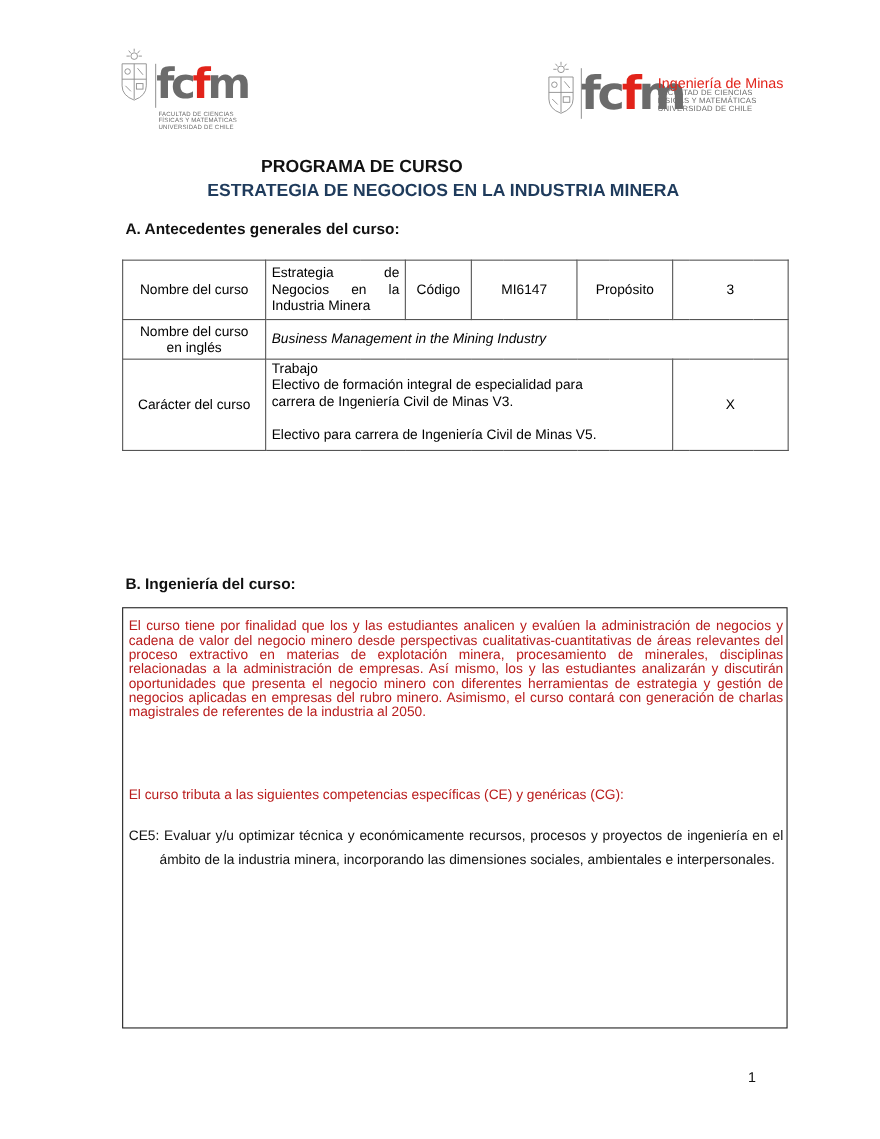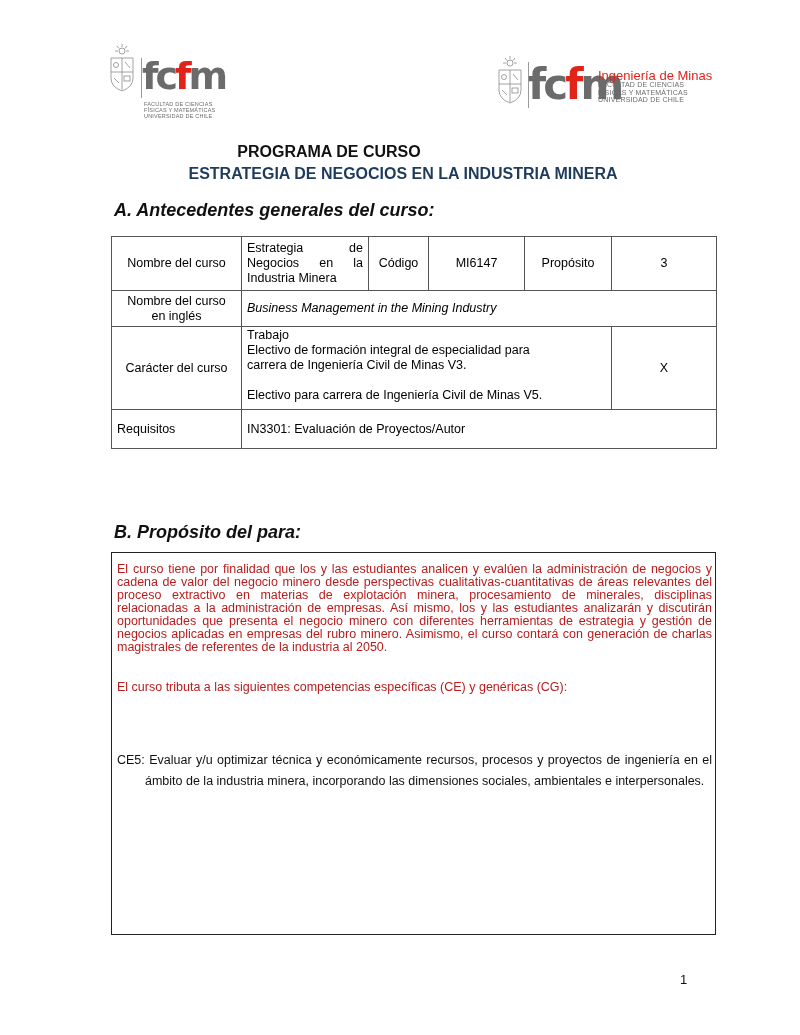--- a/index.html
+++ b/index.html
@@ -15,21 +15,21 @@
   .logo-sub { position: absolute; font-size: 5.5px; line-height: 6px; color: #6b6b6b;
               letter-spacing: 0.2px; white-space: nowrap; }
   .logo-vline { position: absolute; width: 1px; background: #9a9a9a; }
   .minas-title { position: absolute; font-size: 13px; color: #e2231a; white-space: nowrap; }
 
   
   .title-main { position: absolute; left: 0; width: 658px; top: 143px; text-align: center;
                 font-size: 16px; font-weight: bold; color: #111; }
   .title-sub { position: absolute; left: 0; width: 800px; top: 165px; text-align: center;
                font-size: 16px; font-weight: bold; color: #1f3b5c; padding-left: 3px; }
-  .section-h { position: absolute; left: 114px; font-size: 18px; font-weight: bold; color: #111; font-style: italic; }
+  .section-h { position: absolute; left: 114px; font-size: 14px; font-weight: bold; color: #111; }
 
   
   table.info { position: absolute; left: 111px; top: 236px; width: 605px;
                border-collapse: collapse; table-layout: fixed; font-size: 12.5px; }
   table.info td { border: 1px solid #555; padding: 0 5px; vertical-align: middle; line-height: 15px; }
   .c { text-align: center; }
   .l { text-align: left; }
   .just { text-align: justify; text-align-last: justify; }
   .it { font-style: italic; margin-left: 19px; }
 
@@ -143,27 +143,23 @@
     <td class="c">Carácter del curso</td>
     <td colspan="7" class="l" style="vertical-align:top; padding-top:1px;">
       <div>Trabajo</div>
       <div>Electivo de formación integral de especialidad para</div>
       <div>carrera de Ingeniería Civil de Minas V3.</div>
       <div style="height:15px;"></div>
       <div>Electivo para carrera de Ingeniería Civil de Minas V5.</div>
     </td>
     <td colspan="3" class="c">X</td>
   </tr>
-  <tr style="height:39px;">
-    <td class="l">Requisitos</td>
-    <td colspan="10" class="l">IN3301: Evaluación de Proyectos/Autor</td>
-  </tr>
 </tbody>
   </table>
 
-<div class="section-h" style="top:522px;">B.   Propósito del para:</div>
+<div class="section-h" style="top:522px;">B.   Ingeniería del curso:</div>
 
 <div class="purpose"></div>
 <div class="p-text" style="top:563px;">El curso tiene por finalidad que los y las estudiantes analicen y evalúen la administración de negocios y cadena de valor del negocio minero desde perspectivas cualitativas-cuantitativas de áreas relevantes del proceso extractivo en materias de explotación minera, procesamiento de minerales, disciplinas relacionadas a la administración de empresas. Así mismo, los y las estudiantes analizarán y discutirán oportunidades que presenta el negocio minero con diferentes herramientas de estrategia y gestión de negocios aplicadas en empresas del rubro minero. Asimismo, el curso contará con generación de charlas magistrales de referentes de la industria al 2050.</div>
-<div class="p-text" style="top:681px;">El curso tributa a las siguientes competencias específicas (CE) y genéricas (CG):</div>
+<div class="p-text" style="top:716px;">El curso tributa a las siguientes competencias específicas (CE) y genéricas (CG):</div>
 <div class="ce" style="top:750px;">CE5: Evaluar y/u optimizar técnica y económicamente recursos, procesos y proyectos de ingeniería en el ámbito de la industria minera, incorporando las dimensiones sociales, ambientales e interpersonales.</div>
 
 <div class="page-num">1</div>
 
 </body></html>

